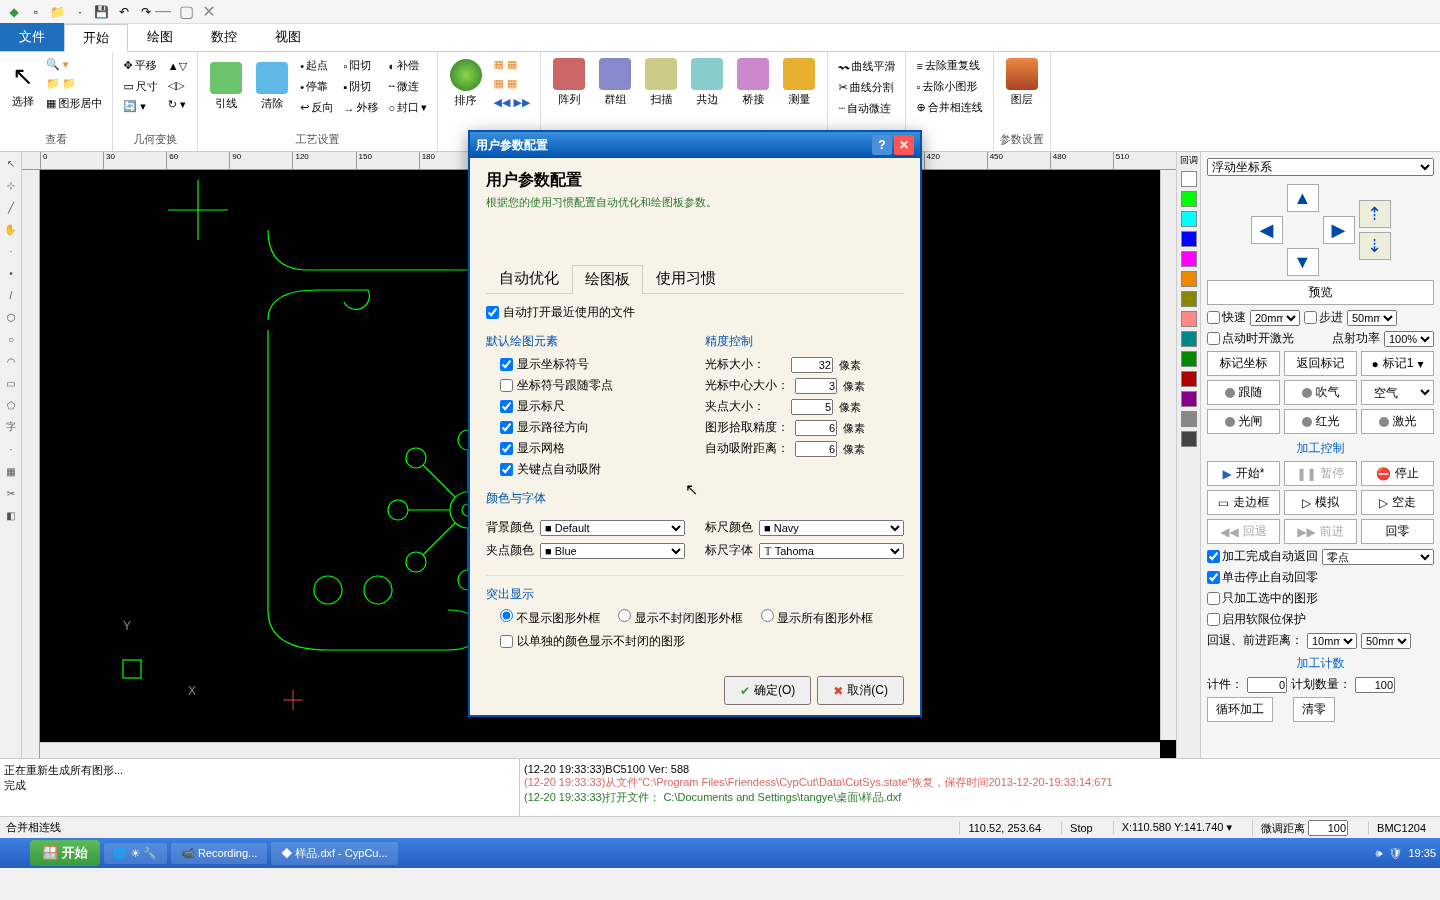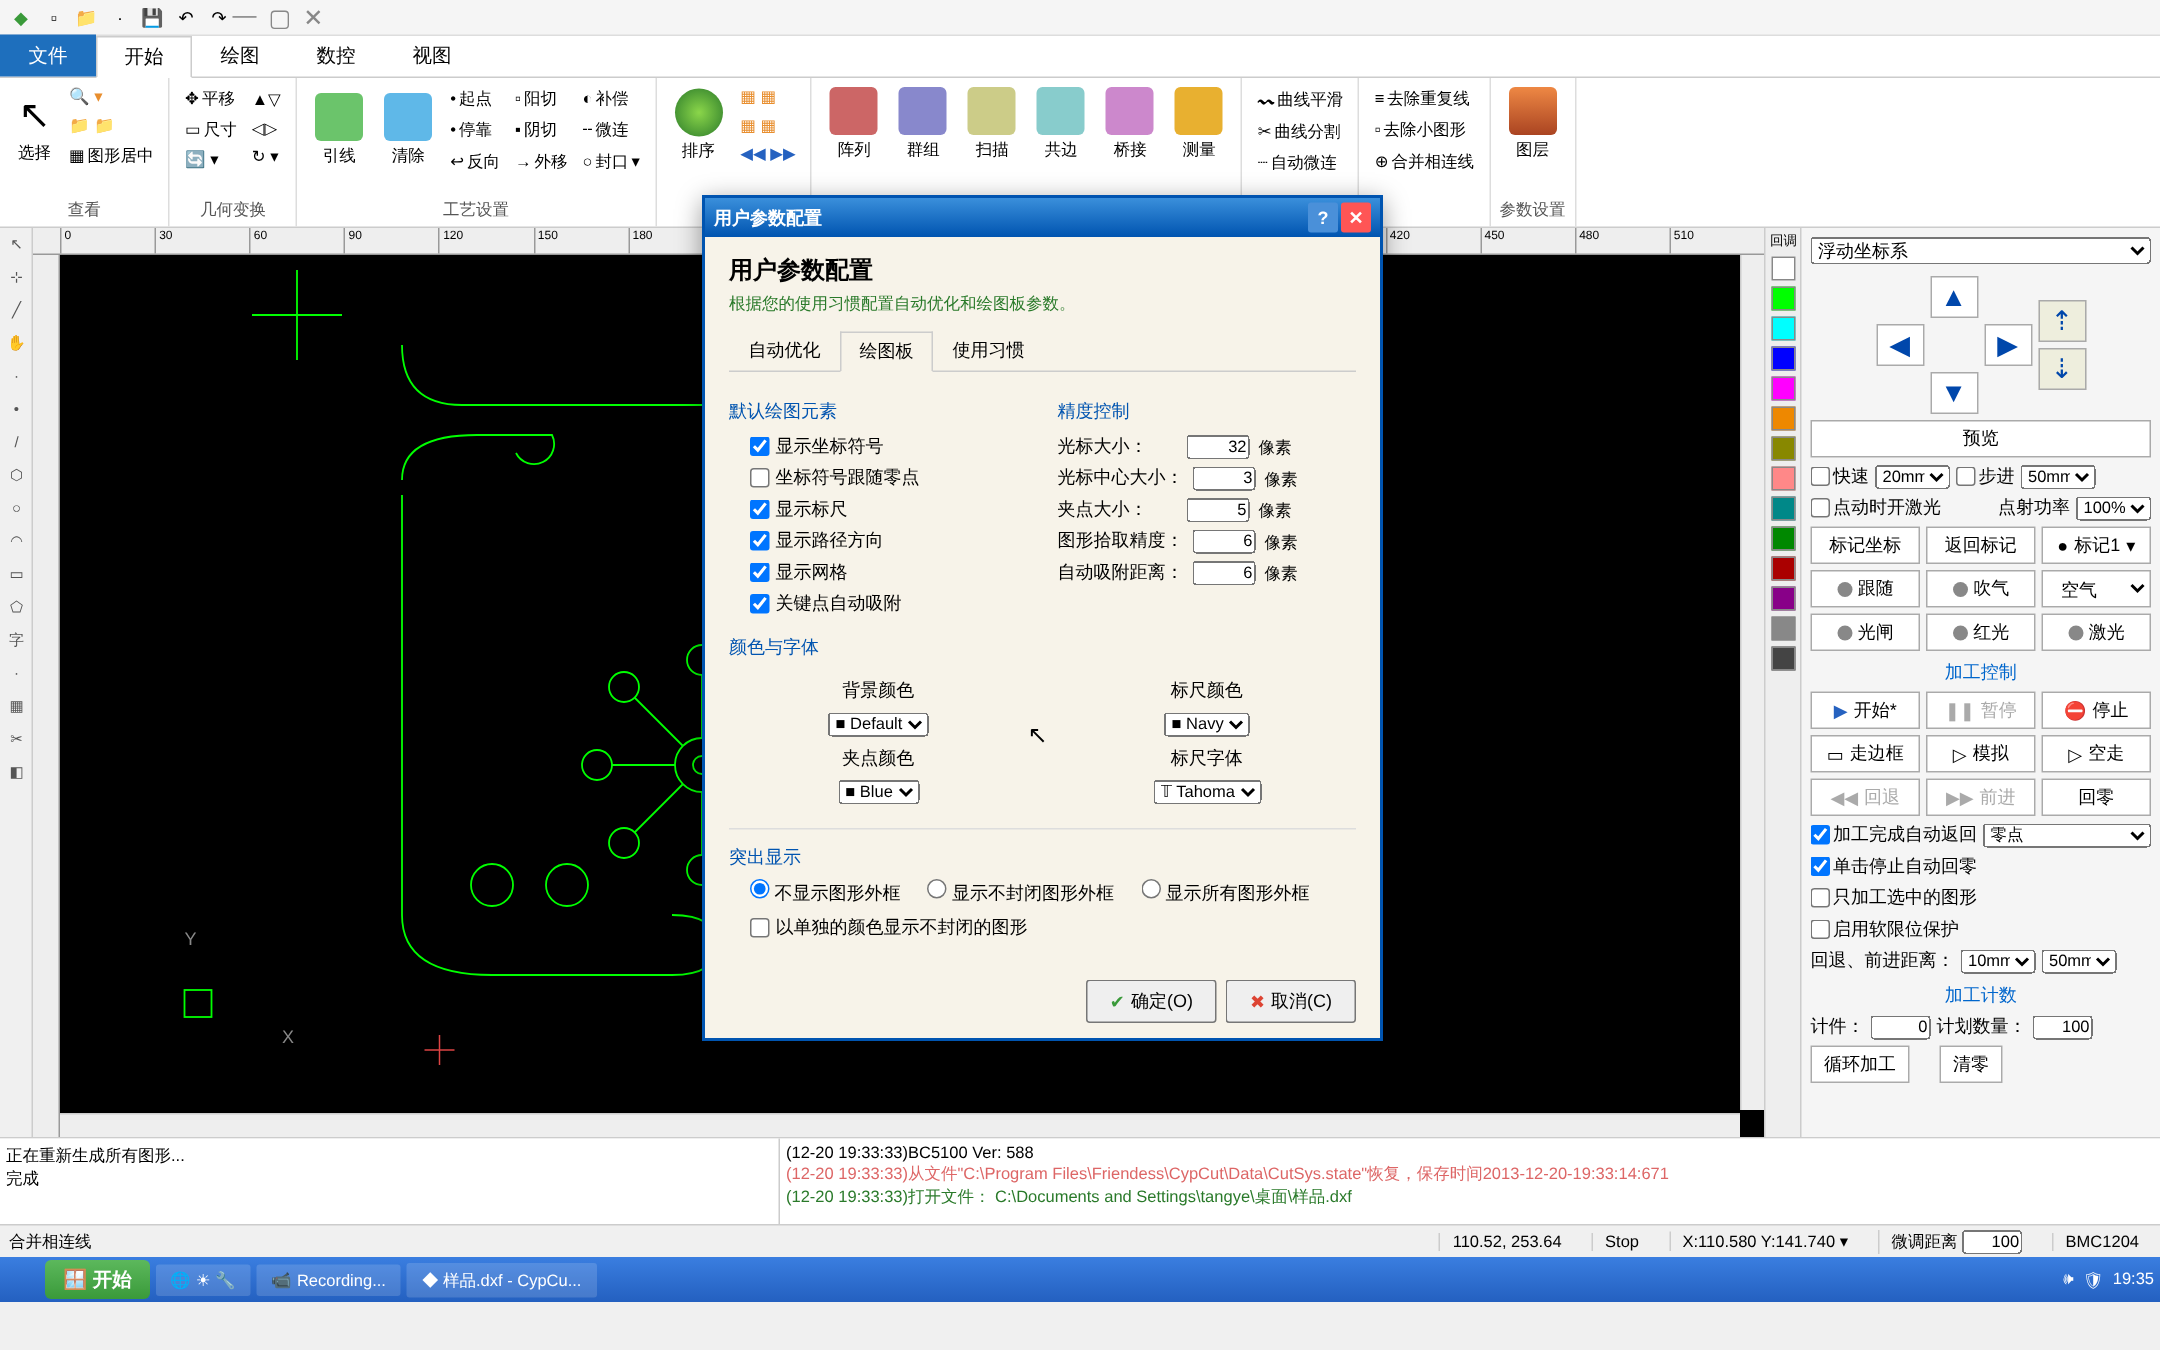--- a/index.html
+++ b/index.html
@@ -77,31 +77,31 @@
 
 .modal { position: absolute; left: 468px; top: 130px; width: 454px; background: #f7f3e9; border: 2px solid #0054b0; box-shadow: 0 4px 16px rgba(0,0,0,0.4); }
 .modal-titlebar { height: 26px; background: linear-gradient(#3a8fdb, #0054b0); color: #fff; display: flex; align-items: center; padding: 0 6px; font-size: 12px; font-weight: bold; }
 .modal-titlebar .spacer { flex: 1; }
 .modal-titlebar .mbtn { width: 20px; height: 20px; background: #f55; color: #fff; display: flex; align-items: center; justify-content: center; font-size: 12px; margin-left: 2px; cursor: pointer; border-radius: 2px; }
 .modal-titlebar .mbtn.help { background: #4a90d9; }
 .modal-body { padding: 12px 16px; font-size: 12px; }
 .modal-body h2 { font-size: 16px; font-weight: bold; margin-bottom: 4px; }
 .modal-body .subtitle { color: #2a7a2a; font-size: 11px; margin-bottom: 10px; }
 .modal-tabs { display: flex; border-bottom: 1px solid #ccc; margin-bottom: 10px; }
-.modal-tab { padding: 4px 12px; font-size: 12px; cursor: pointer; border: 1px solid transparent; }
+.modal-tab { padding: 4px 12px; font-size: 15px; cursor: pointer; border: 1px solid transparent; margin-top: 44px; }
 .modal-tab.active { background: #f7f3e9; border-color: #ccc; border-bottom-color: #f7f3e9; position: relative; top: 1px; }
 .modal-content { display: flex; gap: 20px; }
 .modal-col { flex: 1; }
 .modal-group-title { color: #0054b0; font-size: 12px; margin: 8px 0 6px; }
 .modal-check { display: flex; align-items: center; gap: 4px; margin: 4px 0 4px 14px; font-size: 12px; }
 .modal-field { display: flex; align-items: flex-end; gap: 6px; margin: 4px 0; font-size: 12px; }
 .modal-field label { min-width: 80px; }
 .modal-field input, .modal-field select { width: 42px; font-size: 11px; text-align: right; }
 .modal-field .unit { font-size: 11px; }
-.modal-color-row { display: flex; align-items: center; gap: 6px; margin: 6px 0; font-size: 12px; flex-direction: column; }
+.modal-color-row { display: flex; align-items: center; gap: 6px; margin: 6px 0; font-size: 12px; }
 .modal-color-row select { flex: 1; font-size: 11px; }
 .modal-radios { display: flex; gap: 18px; margin: 6px 0 6px 14px; font-size: 12px; }
 .modal-footer { display: flex; justify-content: flex-end; gap: 6px; padding: 10px 16px; }
 .modal-footer button { padding: 4px 14px; font-size: 12px; display: flex; align-items: center; gap: 4px; cursor: pointer; }
 
 .sep { height: 1px; background: #ddd; margin: 10px 0; }
 .ruler-tick { flex: 1; border-left: 1px solid #999; padding-left: 2px; font-size: 8px; }
 
 
 .i-orange { color: #e88e2e; }
@@ -562,20 +562,24 @@
   <div class="modal-body">
     <h2>用户参数配置</h2>
     <div class="subtitle">根据您的使用习惯配置自动优化和绘图板参数。</div>
 
     <div class="modal-tabs">
       <div class="modal-tab">自动优化</div>
       <div class="modal-tab active">绘图板</div>
       <div class="modal-tab">使用习惯</div>
     </div>
 
+    <div class="modal-check" style="margin-left:0">
+      <input type="checkbox" checked="" style="">
+      <span>自动打开最近使用的文件</span>
+    </div>
 
     <div class="modal-content">
       <div class="modal-col">
         <div class="modal-group-title">默认绘图元素</div>
         <div class="modal-check">
             <input type="checkbox" checked="" style="">
             <span>显示坐标符号</span>
           </div>
         <div class="modal-check">
             <input type="checkbox" style="">

